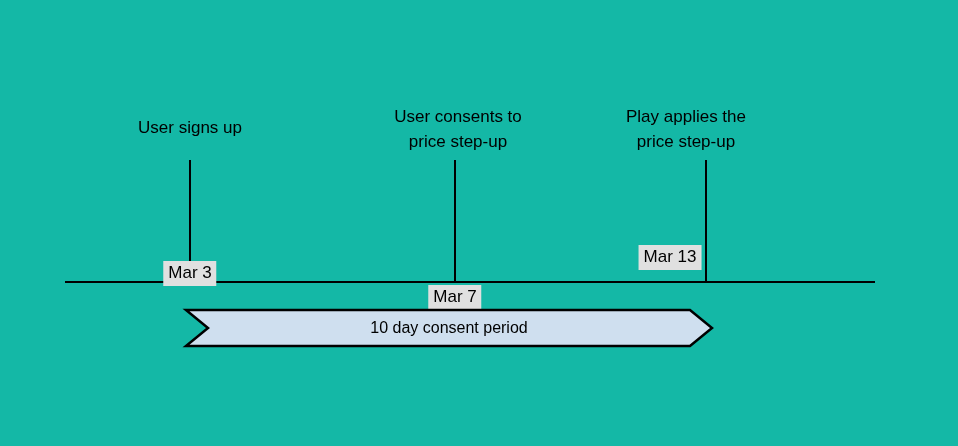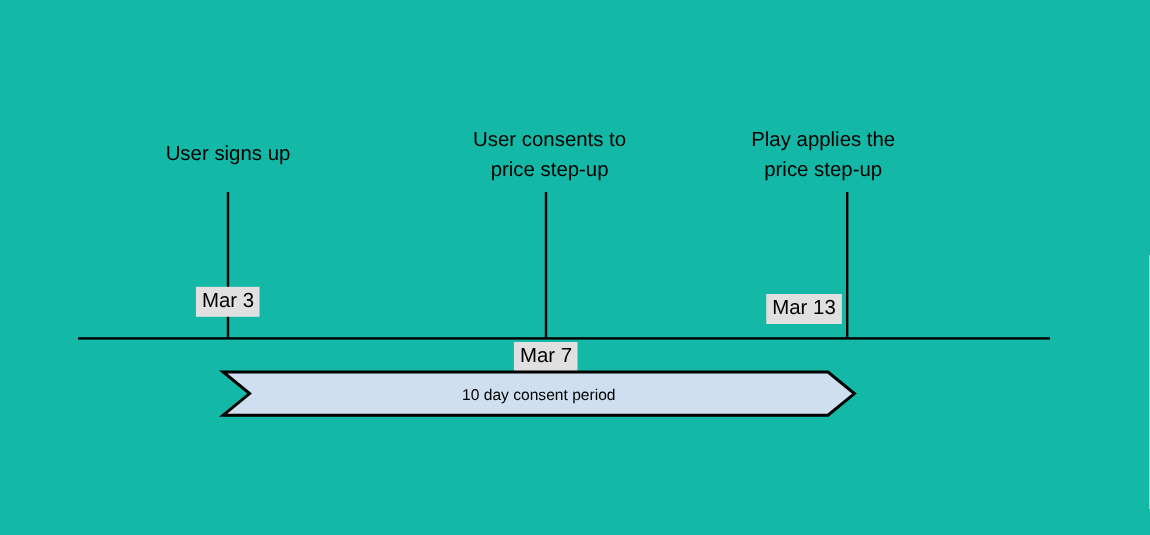--- a/index.html
+++ b/index.html
@@ -67,36 +67,36 @@
   }
   .period-banner-label {
     position: absolute;
     left: 0;
     top: 0;
     width: 100%;
     height: 100%;
     display: flex;
     align-items: center;
     justify-content: center;
-    font-size: 13px;
+    font-size: 16px;
     color: #000000;
     white-space: nowrap;
     pointer-events: none;
   }
 </style>
 </head>
 <body>
 
 <div id="canvas">
 
   <div class="axis-line" style="left:65px; top:281px; width:810px;"></div>
 
   <div class="milestone-caption" style="left:190px; top:115px; width:230px;">User signs up</div>
   <div class="tick-line" style="left:189px; top:160px; height:122px;"></div>
-  <div class="date-chip" style="left:190px; top:239px;">Mar 3</div>
+  <div class="date-chip" style="left:190px; top:261px;">Mar 3</div>
 
   <div class="milestone-caption" style="left:458px; top:104px; width:260px;">User consents to
 price step-up</div>
   <div class="tick-line" style="left:454px; top:160px; height:122px;"></div>
   <div class="date-chip" style="left:455px; top:245px;margin-top:40px;">Mar 7</div>
 
   <div class="milestone-caption" style="left:686px; top:104px; width:260px;">Play applies the
 price step-up</div>
   <div class="tick-line" style="left:705px; top:160px; height:122px;"></div>
   <div class="date-chip" style="left:670px; top:245px;text-align:center;">Mar 13</div>

